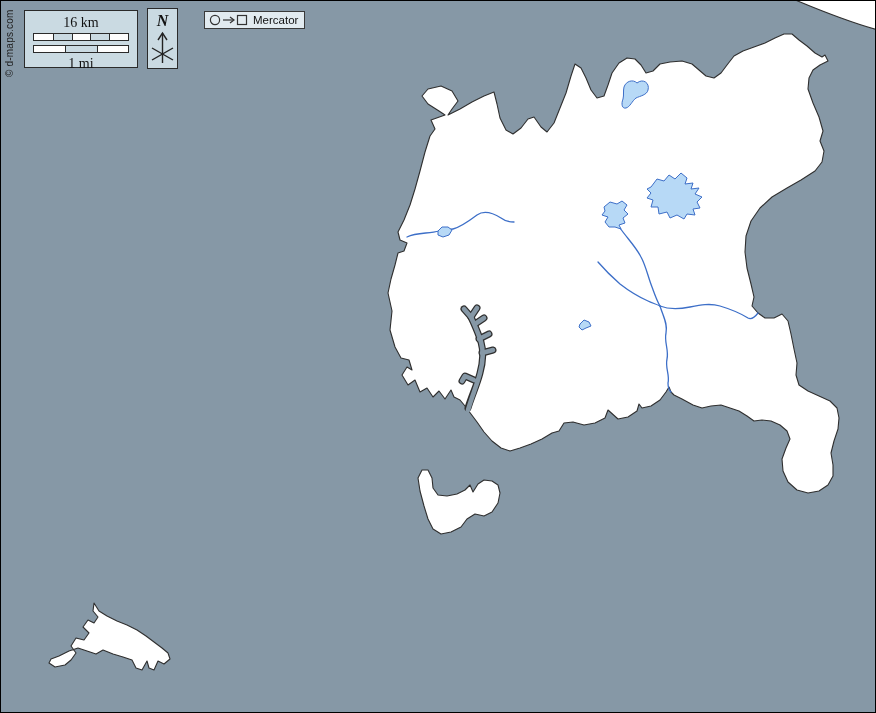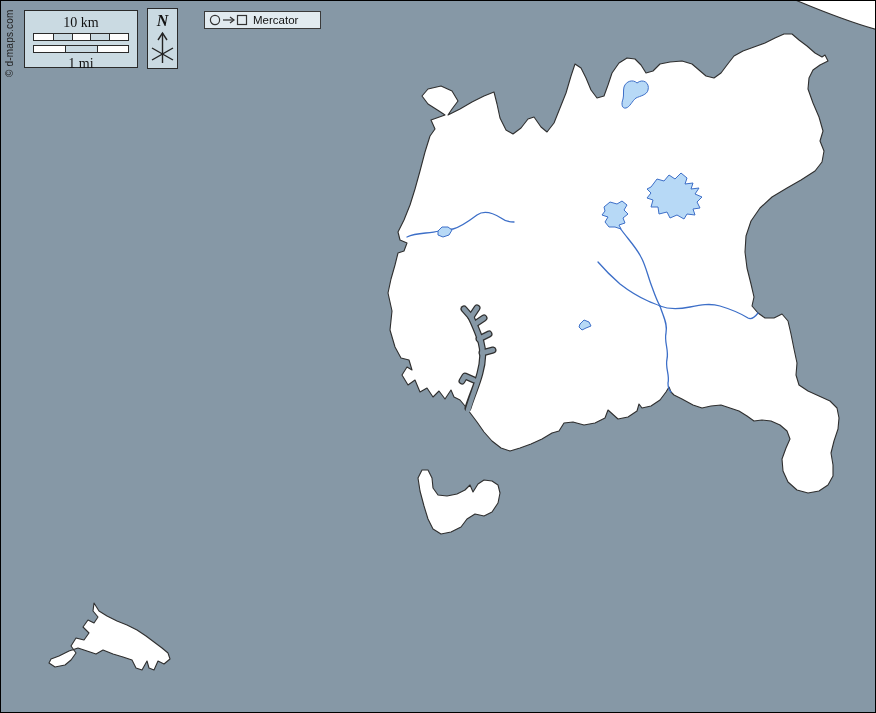--- a/index.html
+++ b/index.html
@@ -51,21 +51,21 @@
     font-size:16px;color:#111;margin-top:3px;line-height:18px;
   }
   .compass-arrow{display:block;margin:1px auto 0 auto;}
   .compass-stroke{stroke:#222;stroke-width:1.4;fill:none;}
 
   #projection-chip{
     position:absolute;left:203px;top:10px;height:18px;
     background:var(--chip-bg,#e2ebf0);
     border:1px solid #3a3a3a;
     display:flex;align-items:center;
-    padding:0 22px 0 4px;box-sizing:border-box;text-align:right;
+    padding:0 6px 0 4px;box-sizing:border-box;text-align:right;
   }
   .chip-icon{display:flex;align-items:center;margin-right:4px;}
   #projection-chip .chip-label{font-size:11.5px;color:#111;}
 
   #copyright{
     position:absolute;
     left:3px;top:76px;
     transform:rotate(-90deg);
     transform-origin:top left;
     font-size:10px;color:#222;
@@ -157,21 +157,21 @@
            L 698,187 L 694,193 L 701,196 L 696,201 L 699,207 L 692,208 L 694,214 L 686,213 L 683,218 L 676,214
            L 669,217 L 666,211 L 658,213 L 657,206 L 650,206 L 652,199 L 646,197 L 650,192 L 646,188 Z"></path>
       <path class="lake" d="M 603,206 L 609,201 L 616,203 L 621,200 L 626,204 L 623,209 L 627,213 L 622,217 L 624,222 L 618,224
            L 620,228 L 614,226 L 608,226 L 604,221 L 607,216 L 601,214 L 604,210 Z"></path>
       <path class="lake" d="M 579,323 L 583,319 L 588,321 L 590,325 L 585,327 L 581,329 L 578,326 Z"></path>
       <path class="lake" d="M 437,230 L 441,226 L 447,226 L 451,229 L 448,234 L 442,236 L 437,234 Z"></path>
     </g>
   </svg>
 
   <div id="scale-box" class="panel">
-    <div id="scale-km-label" class="scale-label">10 km</div>
+    <div id="scale-km-label" class="scale-label">16 km</div>
     <div id="km-bar" class="scale-bar">
       <div class="seg w" style="width:20%"></div>
       <div class="seg g" style="width:20%"></div>
       <div class="seg w" style="width:20%"></div>
       <div class="seg g" style="width:20%"></div>
       <div class="seg w" style="width:20%"></div>
     </div>
     <div id="mi-bar" class="scale-bar">
       <div class="seg w" style="width:33.4%"></div>
       <div class="seg g" style="width:33.3%"></div>

